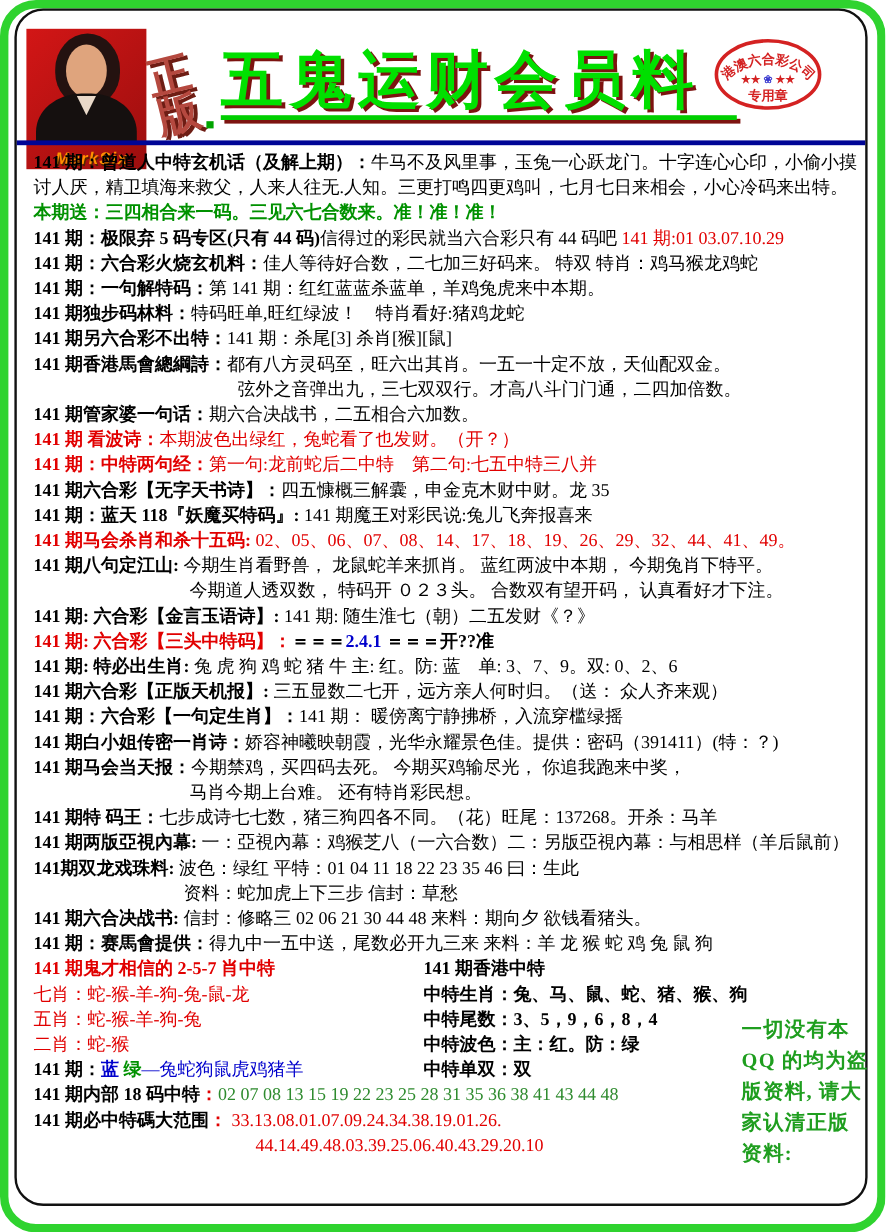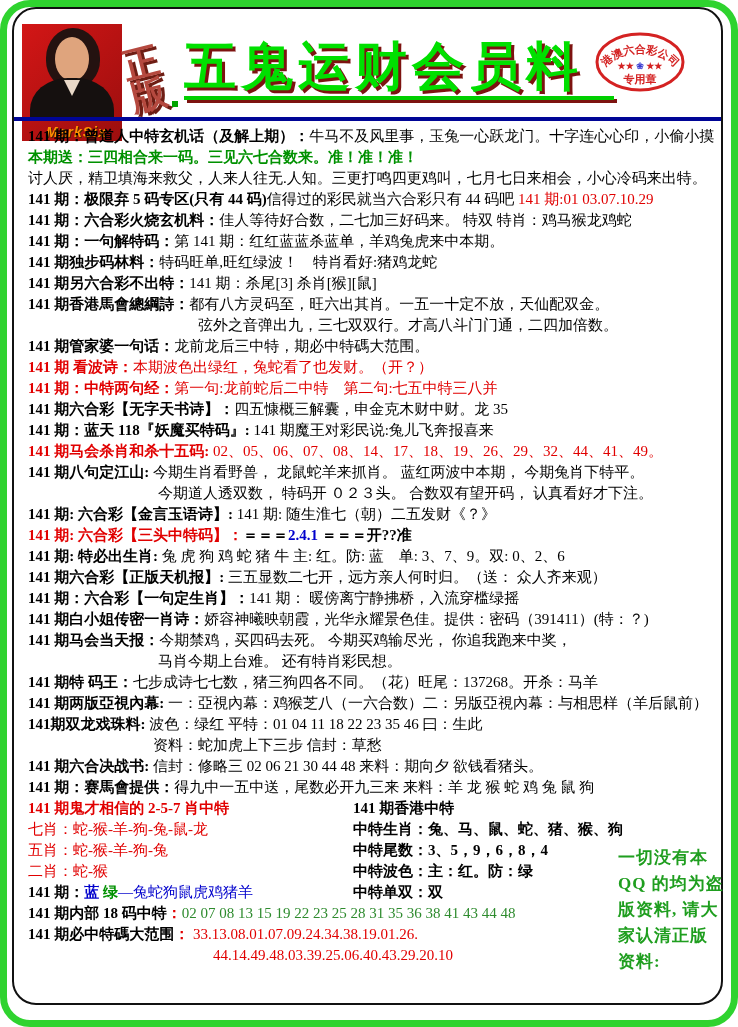--- a/index.html
+++ b/index.html
@@ -77,30 +77,30 @@
       <tspan fill="#3a3ad0">❀</tspan>
       <tspan fill="#d42222">★★</tspan>
     </text>
     <text x="48" y="53" text-anchor="middle" font-size="11" font-weight="bold" fill="#d42222" font-family="Liberation Serif, serif">专用章</text>
   </svg>
 
   <div class="blue-rule"></div>
 
   <div id="body-lines" class="body">
       <div class="line"><span class="sb">141 期：曾道人中特玄机话（及解上期）：</span><span>牛马不及风里事，玉兔一心跃龙门。十字连心心印，小偷小摸</span></div>
+      <div class="line"><span>讨人厌，精卫填海来救父，人来人往无.人知。三更打鸣四更鸡叫，七月七日来相会，小心冷码来出特。</span></div>
       <div class="line"><span class="c-g sb">本期送：三四相合来一码。三见六七合数来。准！准！准！</span></div>
-      <div class="line"><span>讨人厌，精卫填海来救父，人来人往无.人知。三更打鸣四更鸡叫，七月七日来相会，小心冷码来出特。</span></div>
       <div class="line"><span class="sb">141 期：极限弃 5 码专区(只有 44 码)</span><span>信得过的彩民就当六合彩只有 44 码吧 </span><span class="c-r">141 期:01 03.07.10.29</span></div>
       <div class="line"><span class="sb">141 期：六合彩火烧玄机料：</span><span>佳人等待好合数，二七加三好码来。 特双 特肖：鸡马猴龙鸡蛇</span></div>
       <div class="line"><span class="sb">141 期：一句解特码：</span><span>第 141 期：红红蓝蓝杀蓝单，羊鸡兔虎来中本期。</span></div>
       <div class="line"><span class="sb">141 期独步码林料：</span><span>特码旺单,旺红绿波！　特肖看好:猪鸡龙蛇</span></div>
       <div class="line"><span class="sb">141 期另六合彩不出特：</span><span>141 期：杀尾[3] 杀肖[猴][鼠]</span></div>
       <div class="line"><span class="sb">141 期香港馬會總綱詩：</span><span>都有八方灵码至，旺六出其肖。一五一十定不放，天仙配双金。</span></div>
       <div class="line" style="padding-left: 170px;"><span>弦外之音弹出九，三七双双行。才高八斗门门通，二四加倍数。</span></div>
-      <div class="line"><span class="sb">141 期管家婆一句话：</span><span>龙前龙后三中特，期必中特碼大范围。</span></div>
+      <div class="line"><span class="sb">141 期管家婆一句话：</span><span>期六合决战书，二五相合六加数。</span></div>
       <div class="line"><span class="c-r sb">141 期 看波诗：</span><span class="c-r">本期波色出绿红，兔蛇看了也发财。（开？）</span></div>
       <div class="line"><span class="c-r sb">141 期：中特两句经：</span><span class="c-r">第一句:龙前蛇后二中特　第二句:七五中特三八并</span></div>
       <div class="line"><span class="sb">141 期六合彩【无字天书诗】：</span><span>四五慷概三解囊，申金克木财中财。龙 35</span></div>
       <div class="line"><span class="sb">141 期：蓝天 118『妖魔买特码』:</span><span> 141 期魔王对彩民说:兔儿飞奔报喜来</span></div>
       <div class="line"><span class="c-r sb">141 期马会杀肖和杀十五码: </span><span class="c-r">02、05、06、07、08、14、17、18、19、26、29、32、44、41、49。</span></div>
       <div class="line"><span class="sb">141 期八句定江山:</span><span> 今期生肖看野兽， 龙鼠蛇羊来抓肖。 蓝红两波中本期， 今期兔肖下特平。</span></div>
       <div class="line" style="padding-left: 130px;"><span>今期道人透双数， 特码开 ０２３头。 合数双有望开码， 认真看好才下注。</span></div>
       <div class="line"><span class="sb">141 期: 六合彩【金言玉语诗】:</span><span> 141 期: 随生淮七（朝）二五发财《？》</span></div>
       <div class="line"><span class="c-r sb">141 期: 六合彩【三头中特码】：</span><span class="sb">＝＝＝</span><span class="c-b sb">2.4.1</span><span class="sb"> ＝＝＝开??准</span></div>
       <div class="line"><span class="sb">141 期: 特必出生肖:</span><span> 兔 虎 狗 鸡 蛇 猪 牛 主: 红。防: 蓝　单: 3、7、9。双: 0、2、6</span></div>

